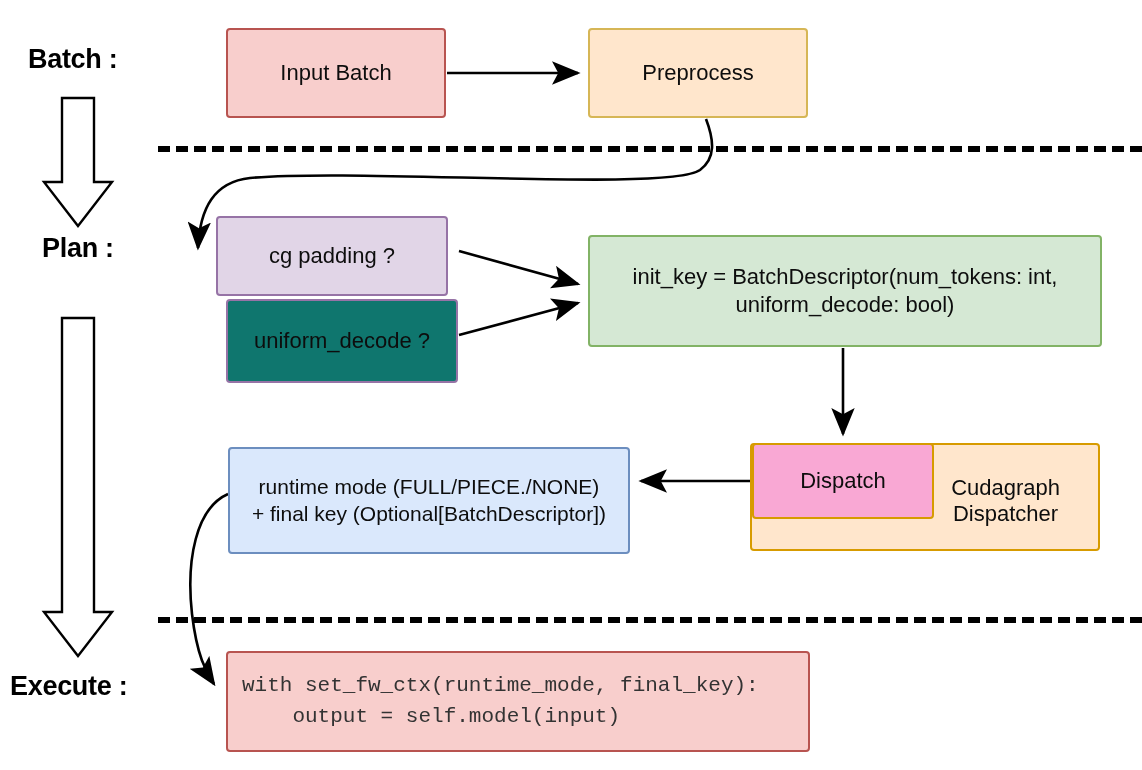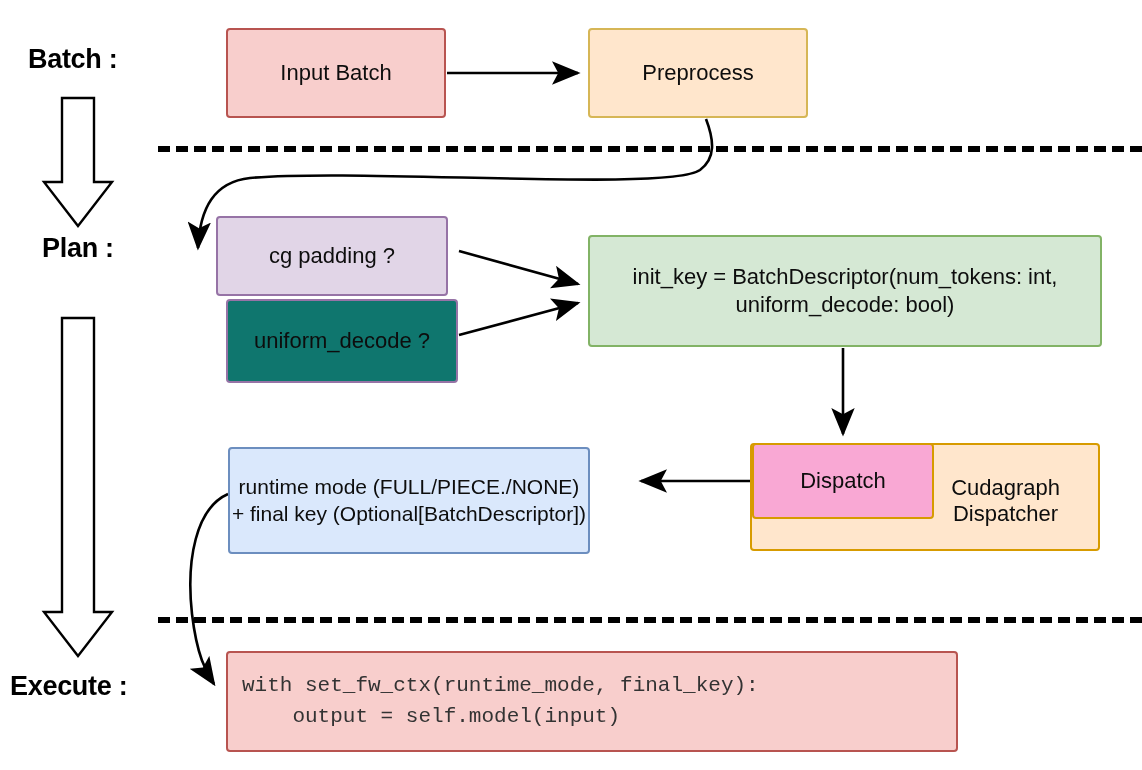--- a/index.html
+++ b/index.html
@@ -123,21 +123,21 @@
        background:#d5e8d4; border-color:#82b366; white-space:pre-line;">init_key = BatchDescriptor(num_tokens: int,
 uniform_decode: bool)</div>
 
   <div class="node container-label" style="left:750px; top:443px; width:350px; height:108px;
        background:#ffe6cc; border-color:#d79b00; white-space:pre-line; line-height:1.2;">Cudagraph
 Dispatcher</div>
 
   <div class="node" style="left:752px; top:443px; width:182px; height:76px;
        background:#f9a8d4; border-color:#d79b00;">Dispatch</div>
 
-  <div class="node" style="left:228px; top:447px; width:362px; height:107px;
+  <div class="node" style="left:228px; top:447px; width:402px; height:107px;
        background:#dae8fc; border-color:#6c8ebf; white-space:pre-line; font-size:21px;">runtime mode (FULL/PIECE./NONE)
 + final key (Optional[BatchDescriptor])</div>
 
-  <div class="node mono" style="left:226px; top:651px; width:732px; height:101px;
+  <div class="node mono" style="left:226px; top:651px; width:584px; height:101px;
        background:#f8cecc; border-color:#b85450; color:#333333;">with set_fw_ctx(runtime_mode, final_key):
     output = self.model(input)</div>
 
 </div>
 
 </body></html>

